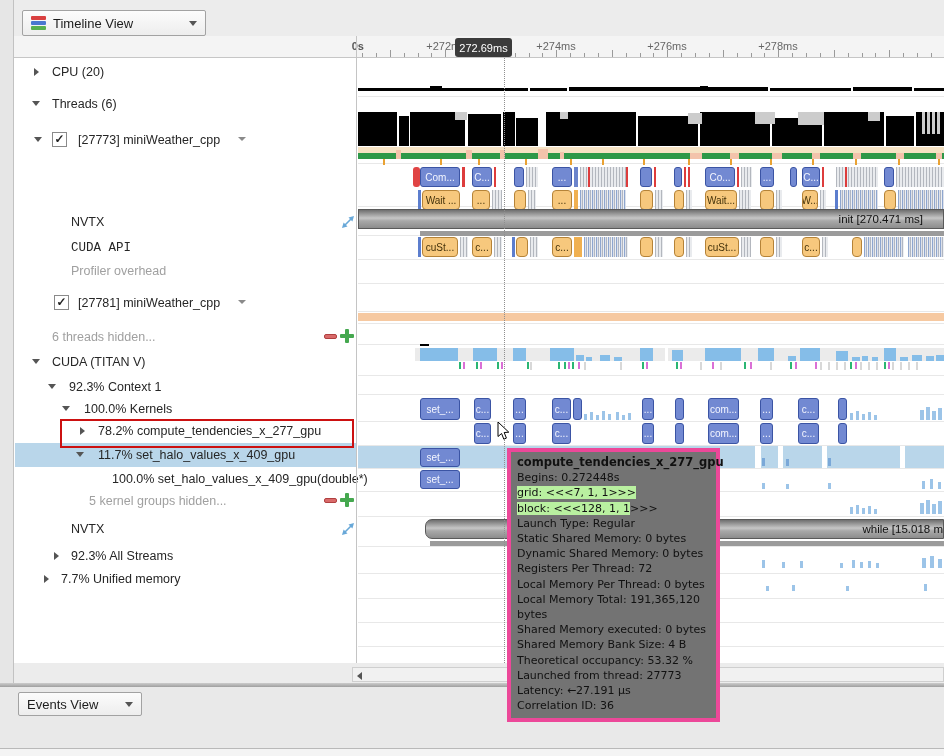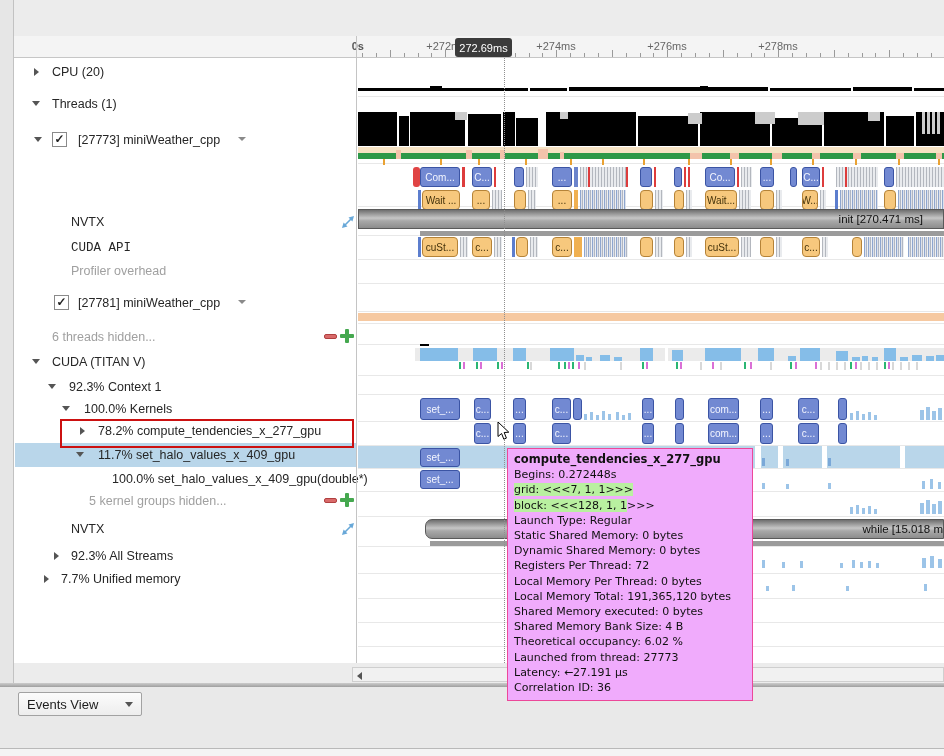--- a/index.html
+++ b/index.html
@@ -47,32 +47,41 @@
   .nvtx{background:linear-gradient(#6f6f6f,#c6c6c6 45%,#a9a9a9 60%,#8d8d8d);border:1px solid #5a5a5a;color:#111;font-size:11.5px;display:flex;align-items:center;justify-content:flex-end;overflow:hidden;white-space:nowrap;}
   
   #cursor-line{left:504px;top:58px;width:0;height:605px;border-left:1px dotted #8f8f8f;z-index:4;}
   
   #hscroll{left:352px;top:667px;width:592px;height:15px;background:#f1f1f1;border:1px solid #cfcfcf;box-sizing:border-box;}
   #hscroll-arrow{position:absolute;left:4px;top:4px;width:0;height:0;border-top:4px solid transparent;border-bottom:4px solid transparent;border-right:5px solid #555;}
   #hsplit{left:0;top:683px;width:944px;height:4px;background:linear-gradient(#cwhite,#9f9f9f);background:linear-gradient(#cccccc,#9f9f9f);z-index:2;}
   #events-panel{left:0;top:687px;width:944px;height:61px;background:#e9e9e9;}
   #bottom-strip{left:0;top:748px;width:944px;height:8px;background:#f4f4f4;border-top:1px solid #b9b9b9;box-sizing:border-box;}
   
-  #tooltip{left:507px;top:448px;width:246px;background:#f0abfc;border:1px solid #ec4899;padding:3px 6px 5px 6px;box-sizing:border-box;font-family:"DejaVu Sans",sans-serif;font-size:11px;line-height:15.2px;color:#111;z-index:10;}
+  #tooltip{left:507px;top:448px;width:213px;background:#737373;border:4px solid #ec4899;padding:3px 6px 5px 6px;box-sizing:border-box;font-family:"DejaVu Sans",sans-serif;font-size:11px;line-height:15.2px;color:#111;z-index:10;}
   #tooltip .tt-title{font-weight:bold;font-size:11.5px;}
   .hl{background:#b9f0a0;}
   #mouse-cursor{left:497px;top:422px;z-index:11;}
 </style>
 </head>
 <body>
 
 <div id="app">
 
   <div class="abs" id="left-strip"></div>
 
+  <div class="abs tool-btn" id="timeline-view-btn" style="left:22px;top:10px;width:184px;">
+    <span class="tv-icon">
+      <span style="background:#d94040;"></span>
+      <span style="background:#4a78d0;"></span>
+      <span style="background:#58b050;"></span>
+    </span>
+    <span>Timeline View</span>
+    <span class="dd-arrow"></span>
+  </div>
 
   <div class="abs" id="main-panel"></div>
   <div class="abs" id="header-ruler">
     <span id="ruler-origin">0s</span>
   <div class="ruler-label" style="left: 397px;">+272ms</div>
       <div class="ruler-label" style="left: 507px;">+274ms</div>
       <div class="ruler-label" style="left: 618px;">+276ms</div>
       <div class="ruler-label" style="left: 729px;">+278ms</div>
       <div class="ruler-tick" style="left: 348px; height: 4px;"></div>
       <div class="ruler-tick" style="left: 361.875px; height: 4px;"></div>
@@ -117,21 +126,21 @@
       <div class="ruler-tick" style="left: 903px; height: 4px;"></div>
       <div class="ruler-tick" style="left: 916.875px; height: 4px;"></div>
     </div>
   <div class="abs" id="tree">
       <div class="tree-row" style="top: 2px;">
         <div class="tri-right" style="left: 20px;"></div>
         <div class="tree-label" style="left: 38px;">CPU (20)</div>
       </div>
       <div class="tree-row" style="top: 34px;">
         <div class="tri-down" style="left: 18px;"></div>
-        <div class="tree-label" style="left: 38px;">Threads (1)</div>
+        <div class="tree-label" style="left: 38px;">Threads (6)</div>
       </div>
       <div class="tree-row" style="top: 70px;">
         <div class="tri-down" style="left: 20px;"></div>
         <div class="cbx" style="left: 38px;">✓</div>
         <div class="tree-label" style="left: 64px;">[27773] miniWeather_cpp</div>
         <div class="mini-dd" style="left: 224px;"></div>
       </div>
       <div class="tree-row" style="top: 152px;">
         <div class="tree-label" style="left: 57px;">NVTX</div>
         <div class="expand-ic" style="left: 327px; top: 5px;"><svg width="14" height="14" viewBox="0 0 14 14">
@@ -537,21 +546,21 @@
         <div><span class="hl">grid:  &lt;&lt;&lt;7, 1, 1&gt;&gt;&gt;</span></div>
         <div><span class="hl">block: &lt;&lt;&lt;128, 1, 1</span>&gt;&gt;&gt;</div>
         <div>Launch Type: Regular</div>
         <div>Static Shared Memory: 0 bytes</div>
         <div>Dynamic Shared Memory: 0 bytes</div>
         <div>Registers Per Thread: 72</div>
         <div>Local Memory Per Thread: 0 bytes</div>
         <div>Local Memory Total: 191,365,120 bytes</div>
         <div>Shared Memory executed: 0 bytes</div>
         <div>Shared Memory Bank Size: 4 B</div>
-        <div>Theoretical occupancy: 6.02 %</div>
+        <div>Theoretical occupancy: 53.32 %</div>
         <div>Launched from thread: 27773</div>
         <div>Latency: ←27.191 µs</div>
         <div>Correlation ID: 36</div>
       </div>
   </div>
 
   <svg class="abs" id="mouse-cursor" width="14" height="20" viewBox="0 0 14 20">
     <polygon points="1,0 1,14.5 4.6,11.5 6.8,17.2 9.4,16.1 7.2,10.5 11.8,10.2" fill="#ffffff" stroke="#000000" stroke-width="1"></polygon>
   </svg>
 

